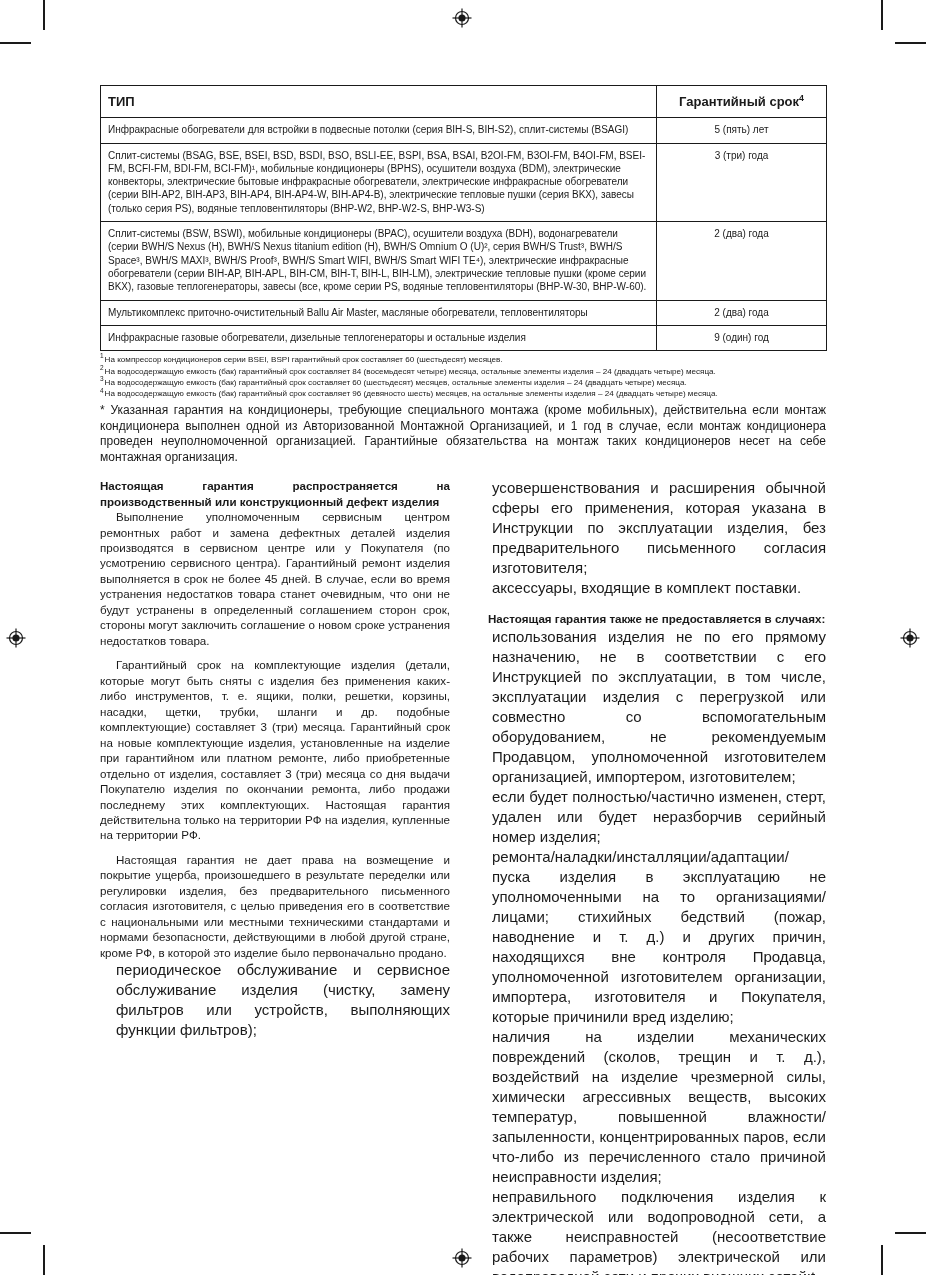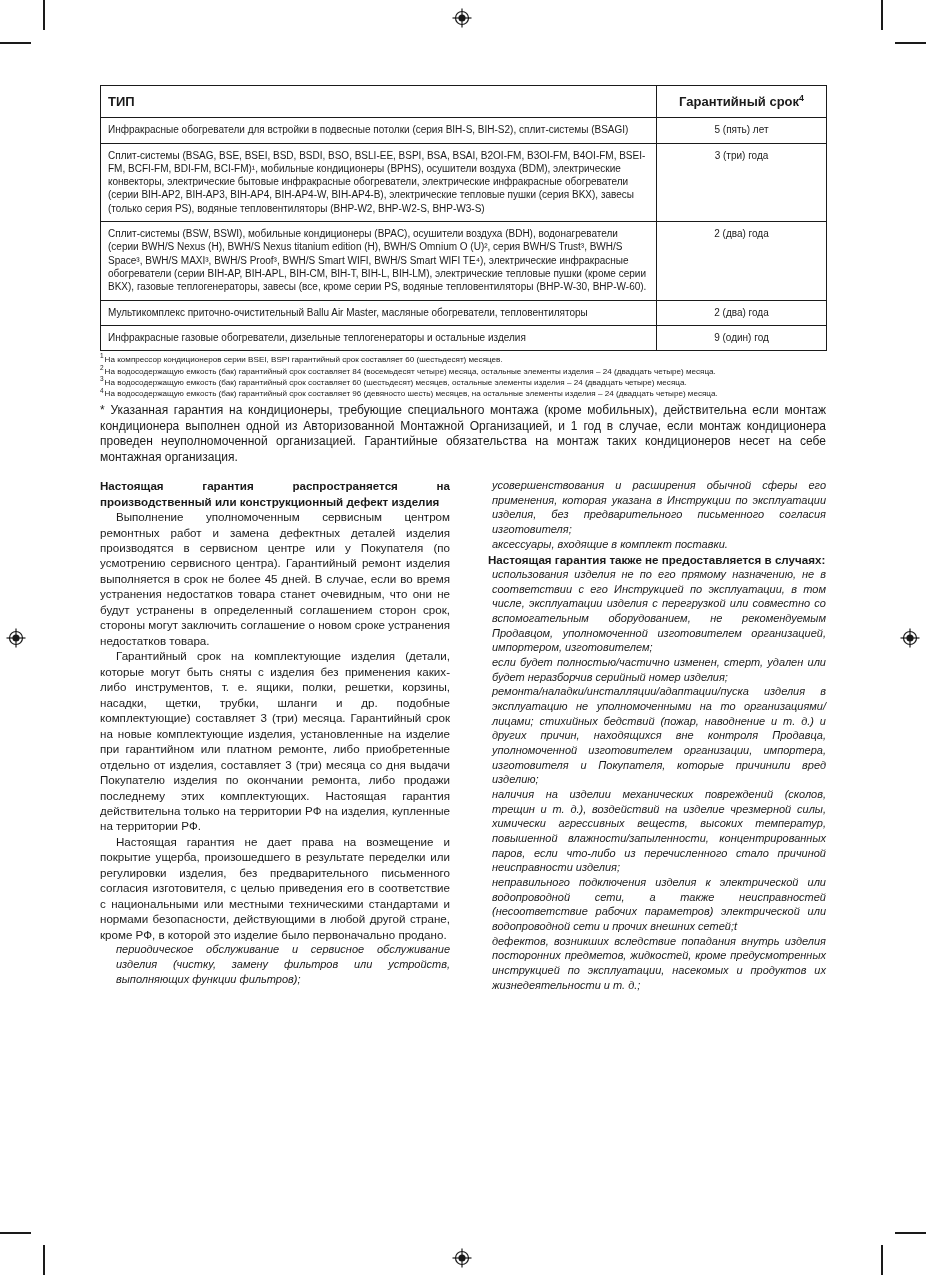--- a/index.html
+++ b/index.html
@@ -116,32 +116,32 @@
   }
   p.heading {
     margin: 0;
     font-size: 11.6px;
     line-height: 1.335;
     font-weight: bold;
     text-align: justify;
     text-indent: 0;
   }
   p.heading.spaced {
+    margin-top: 13px;
     padding-left: 12px;
   }
   p.bullet {
     margin: 0;
-    font-size: 11px;
+    font-size: 15px;
     line-height: 1.335;
     text-align: justify;
     text-indent: 0;
     padding-left: 16px;
-    font-style: italic;
-  }
-  p.body + p.body { margin-top: 0; }
+  }
+  p.body + p.body { margin-top: 9px; }
 </style>
 </head>
 <body>
 
 <div class="crop-mark" style="left:43px; top:0; width:1.6px; height:30px;"></div>
 <div class="crop-mark" style="left:0; top:42px; width:31px; height:1.6px;"></div>
 
 <div class="crop-mark" style="left:881px; top:0; width:1.6px; height:30px;"></div>
 <div class="crop-mark" style="left:895px; top:42px; width:31px; height:1.6px;"></div>
 

